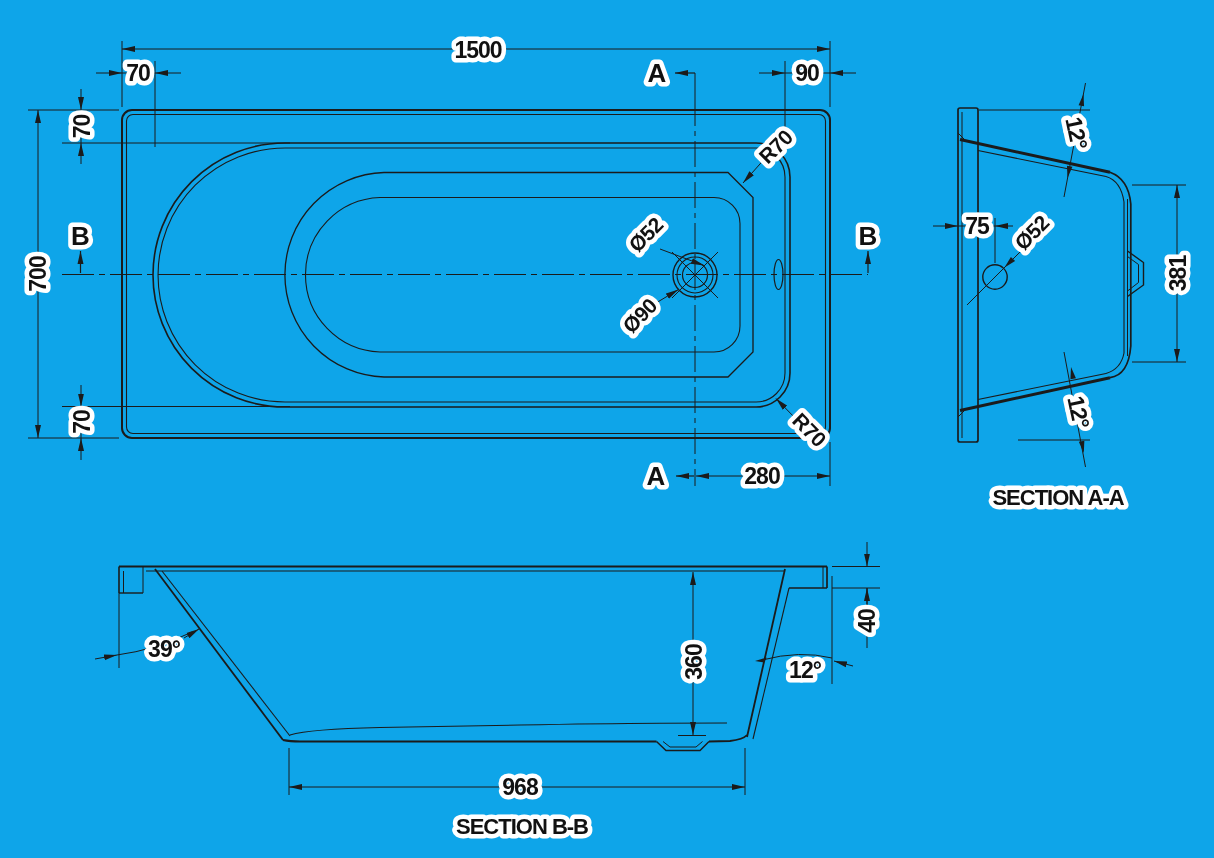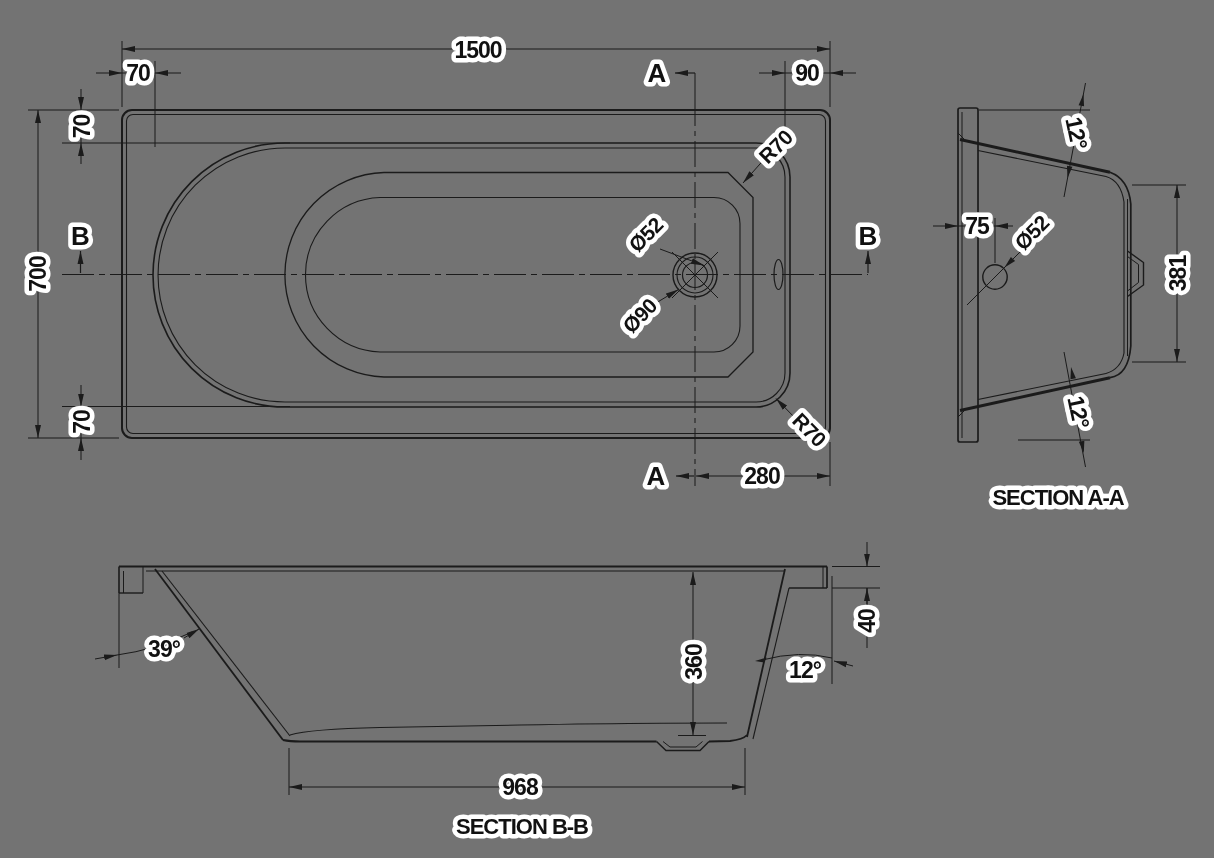--- a/index.html
+++ b/index.html
@@ -1,16 +1,16 @@
 <!DOCTYPE html>
 <html><head>
 <meta charset="utf-8">
 <style>
   html,body{margin:0;padding:0;background:#ffffff;}
-  .stage{width:1214px;height:858px;background:#737373;position:relative;overflow:hidden;}
+  .stage{width:1214px;height:858px;background:#0ea5e9;position:relative;overflow:hidden;}
   svg{display:block;}
   .ln{stroke:#1b1b1b;fill:none;}
   .t{font-family:"Liberation Sans",sans-serif;font-weight:bold;fill:#111;
      paint-order:stroke;stroke:#ffffff;stroke-width:9px;stroke-linejoin:round;}
   .tnum{font-size:23px;letter-spacing:-1px;}
   .tbig{font-size:26px;}
   .tdia{font-size:21px;letter-spacing:-0.5px;}
   .ttitle{font-size:22px;letter-spacing:-1px;}
   .mid{text-anchor:middle;}
 </style>

